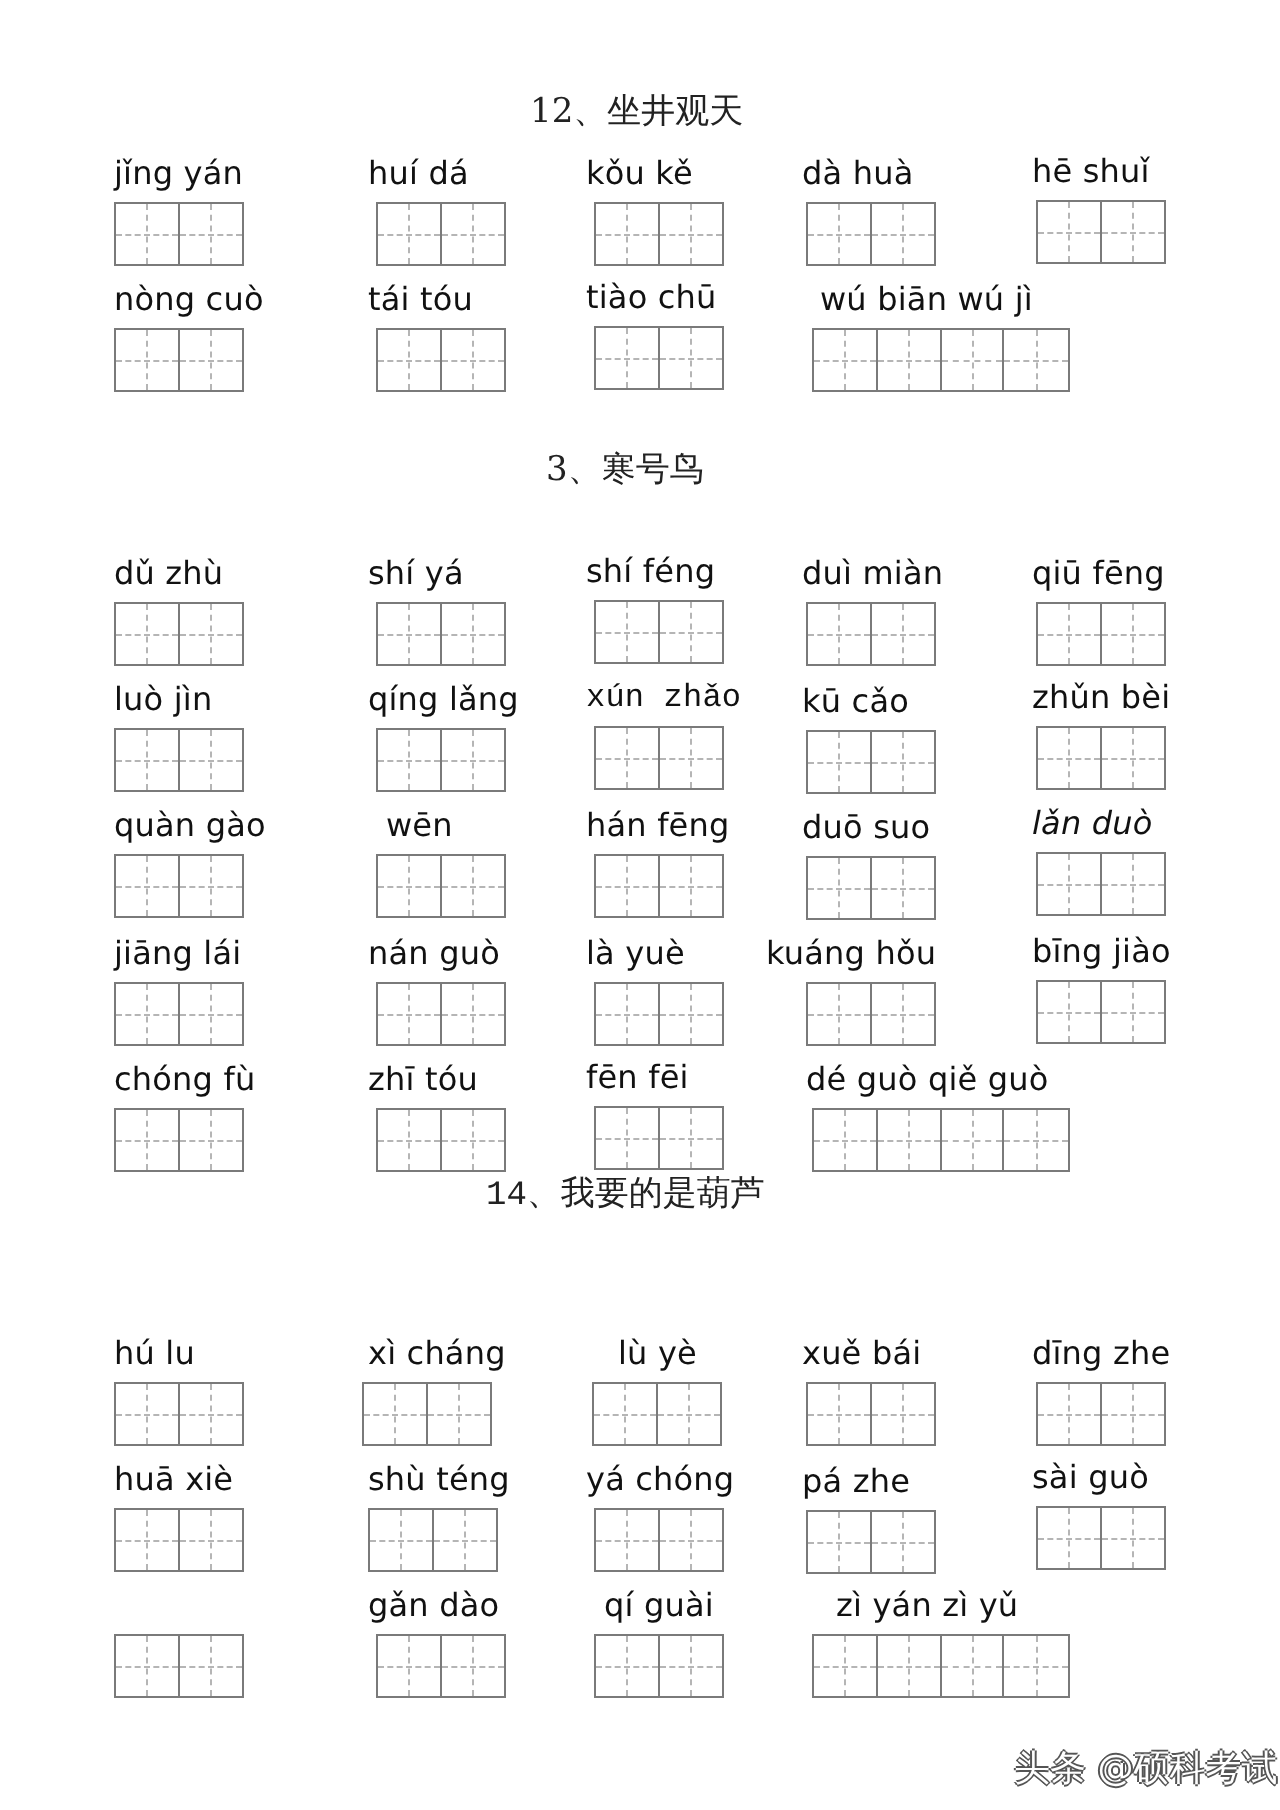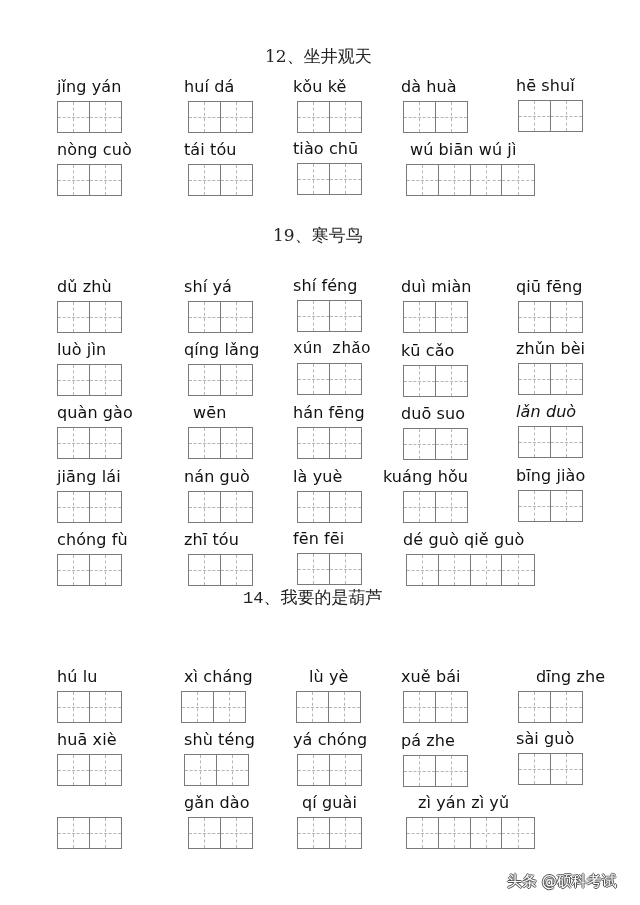--- a/index.html
+++ b/index.html
@@ -11,21 +11,21 @@
            color: #111; letter-spacing: 0.1px; }
   .grid { position: absolute; height: 32px; display: flex; box-sizing: border-box;
           border: 1px solid #7a7a7a; background: #fff; }
   .cell { position: relative; width: 32px; height: 100%; box-sizing: border-box;
           border-right: 1px solid #7a7a7a; }
   .cell:last-child { border-right: none; }
   .cell::before { content: ""; position: absolute; left: 50%; top: 0; bottom: 0;
                   border-left: 1px dashed #b5b5b5; }
   .cell::after { content: ""; position: absolute; top: 50%; left: 0; right: 0;
                  border-top: 1px dashed #b5b5b5; }
-  .watermark { position: absolute; left: 507px; top: 872px; font-size: 15px;
+  .watermark { position: absolute; left: 507px; top: 872px; font-size: 18px;
                color: #fff; white-space: nowrap;
                text-shadow: -1px 0 #555, 1px 0 #555, 0 -1px #555, 0 1px #555; }
 </style>
 </head>
 <body>
 
 <div id="page">
     <div class="title" style="left: 265px; top: 46px;">12、坐井观天</div>
     <div class="label" style="left: 57px; top: 77px;">jǐng  yán</div>
     <div class="grid" style="left: 57px; top: 101px; width: 65px;">
@@ -67,21 +67,21 @@
       <div class="cell"></div>
       <div class="cell"></div>
     </div>
     <div class="label" style="left: 410px; top: 140px;">wú biān wú jì</div>
     <div class="grid" style="left: 406px; top: 164px; width: 129px;">
       <div class="cell"></div>
       <div class="cell"></div>
       <div class="cell"></div>
       <div class="cell"></div>
     </div>
-    <div class="title" style="left: 273px; top: 225px;">19、寒号鸟</div>
+    <div class="title" style="left: 273px; top: 225px;">3、寒号鸟</div>
     <div class="label" style="left: 57px; top: 277px;">dǔ zhù</div>
     <div class="grid" style="left: 57px; top: 301px; width: 65px;">
       <div class="cell"></div>
       <div class="cell"></div>
     </div>
     <div class="label" style="left: 184px; top: 277px;">shí yá</div>
     <div class="grid" style="left: 188px; top: 301px; width: 65px;">
       <div class="cell"></div>
       <div class="cell"></div>
     </div>
@@ -211,21 +211,21 @@
     <div class="label" style="left: 309px; top: 667px;">lù yè</div>
     <div class="grid" style="left: 296px; top: 691px; width: 65px;">
       <div class="cell"></div>
       <div class="cell"></div>
     </div>
     <div class="label" style="left: 401px; top: 667px;">xuě bái</div>
     <div class="grid" style="left: 403px; top: 691px; width: 65px;">
       <div class="cell"></div>
       <div class="cell"></div>
     </div>
-    <div class="label" style="left: 536px; top: 667px;">dīng  zhe</div>
+    <div class="label" style="left: 516px; top: 667px;">dīng  zhe</div>
     <div class="grid" style="left: 518px; top: 691px; width: 65px;">
       <div class="cell"></div>
       <div class="cell"></div>
     </div>
     <div class="label" style="left: 57px; top: 730px;">huā xiè</div>
     <div class="grid" style="left: 57px; top: 754px; width: 65px;">
       <div class="cell"></div>
       <div class="cell"></div>
     </div>
     <div class="label" style="left: 184px; top: 730px;">shù téng</div>

